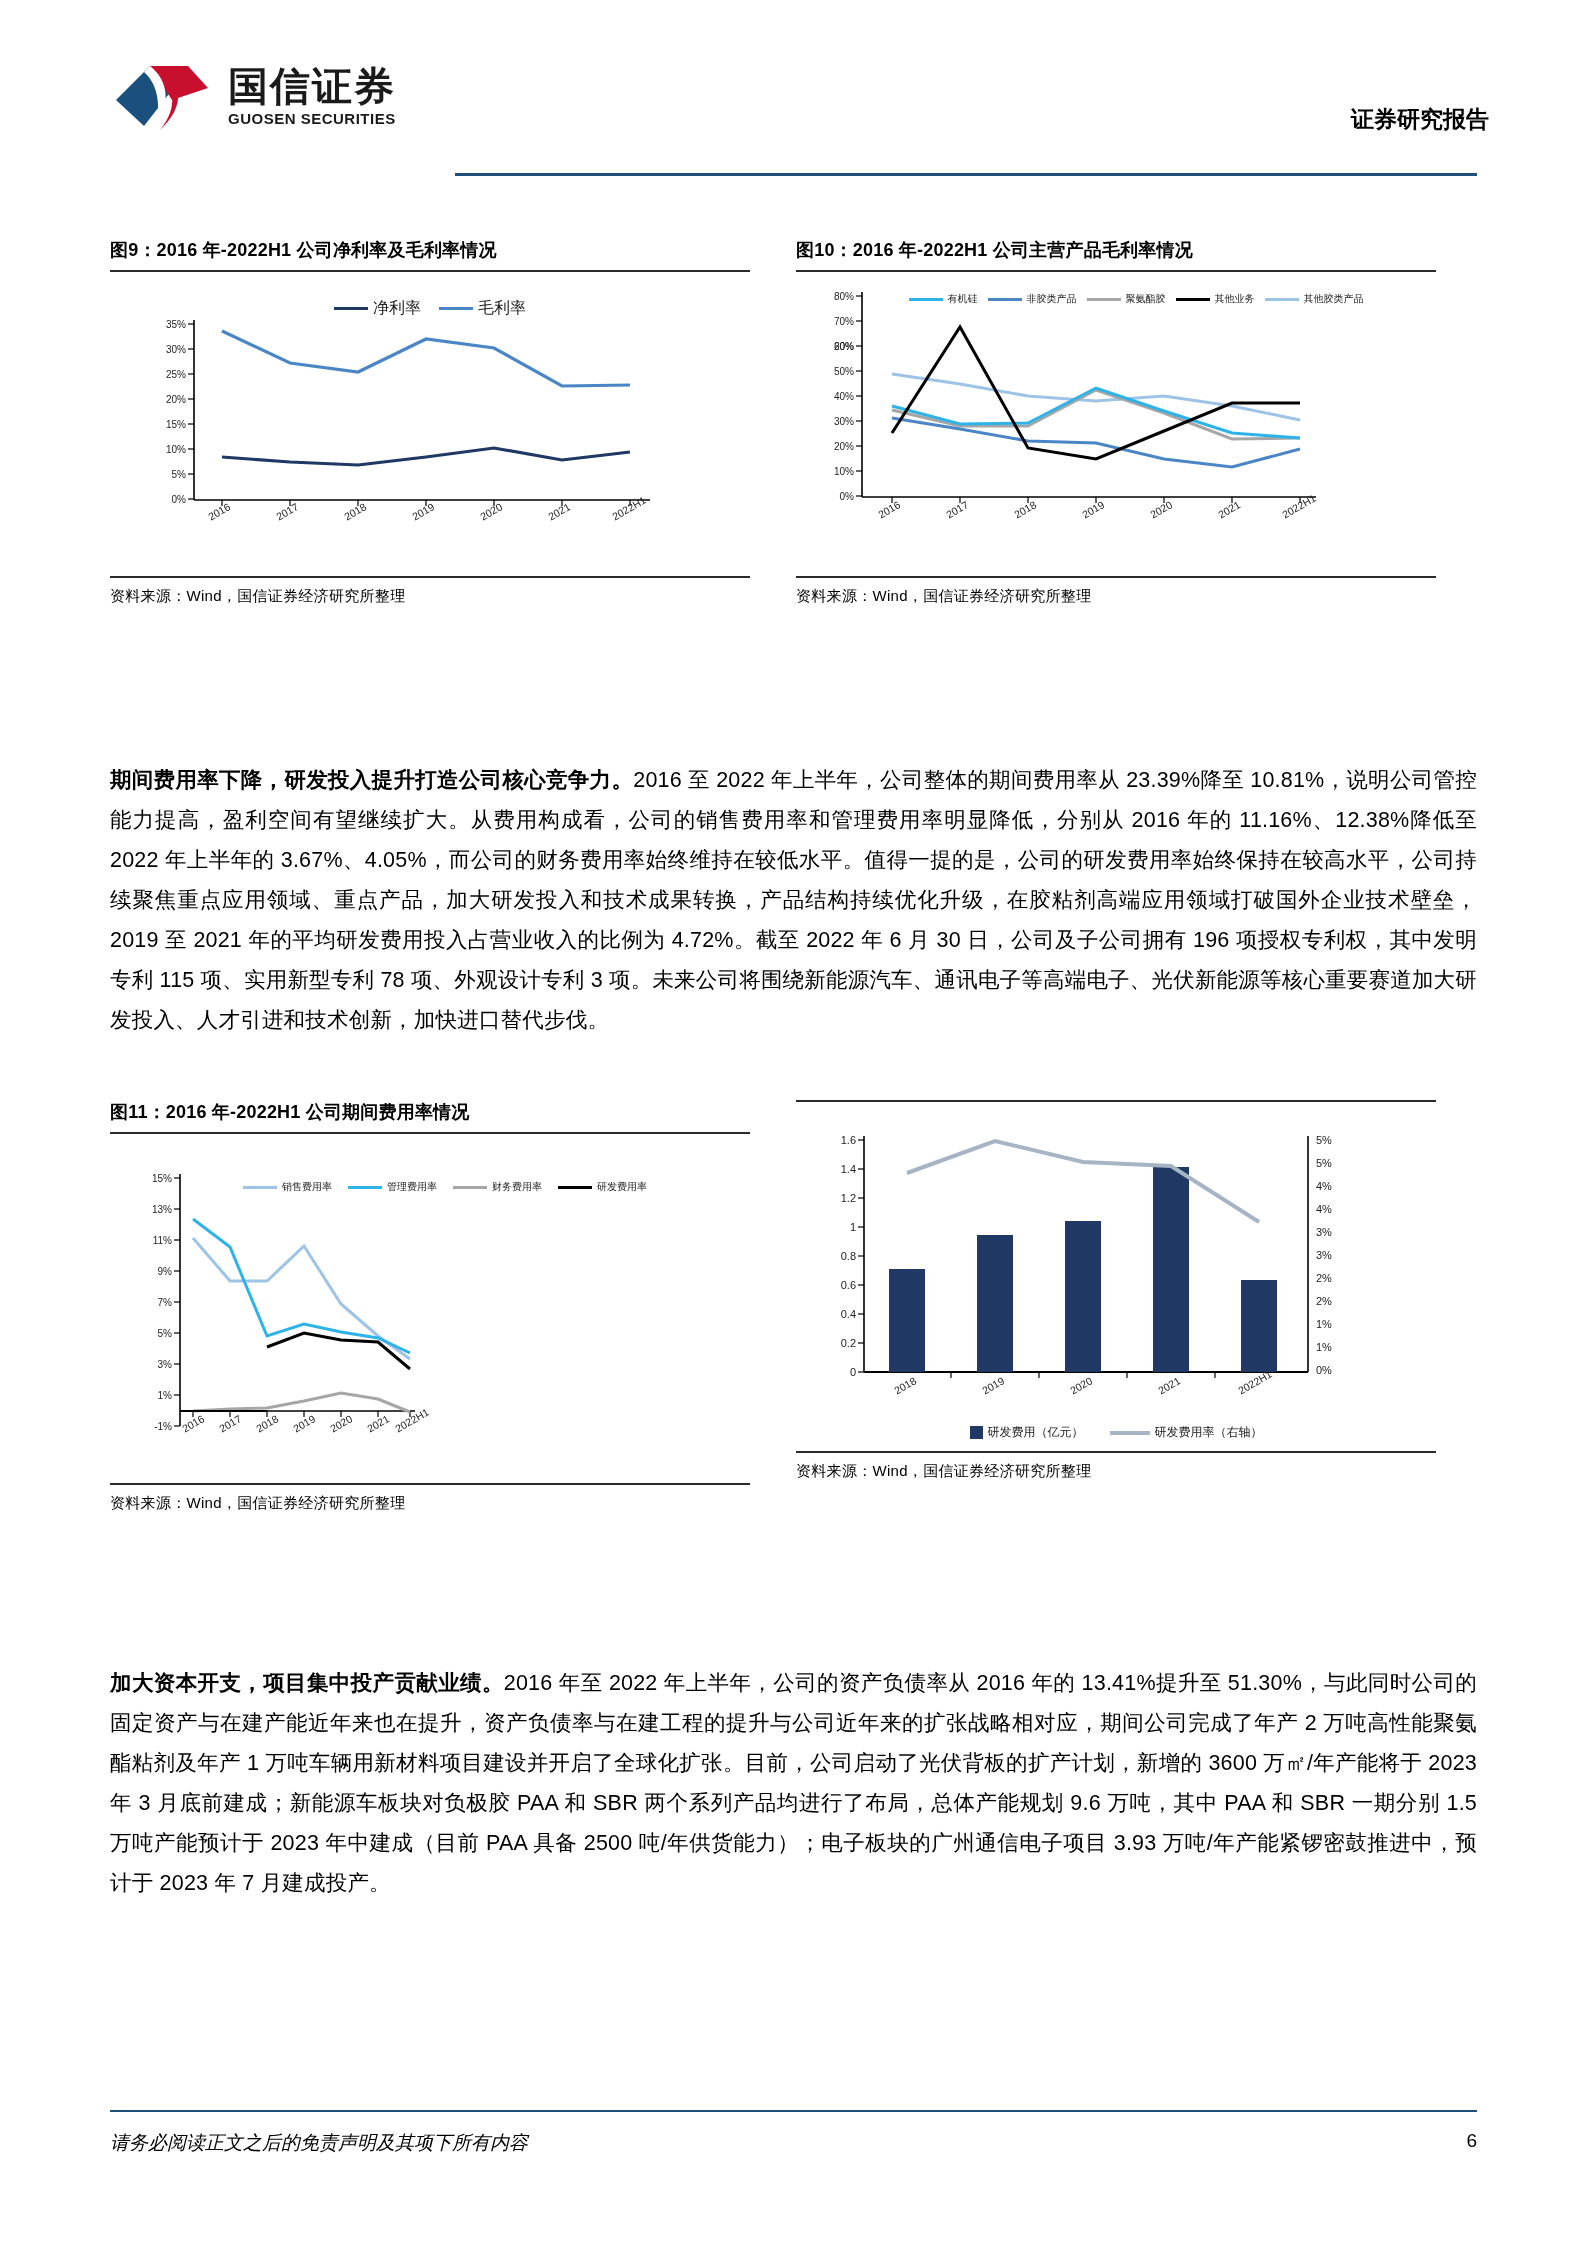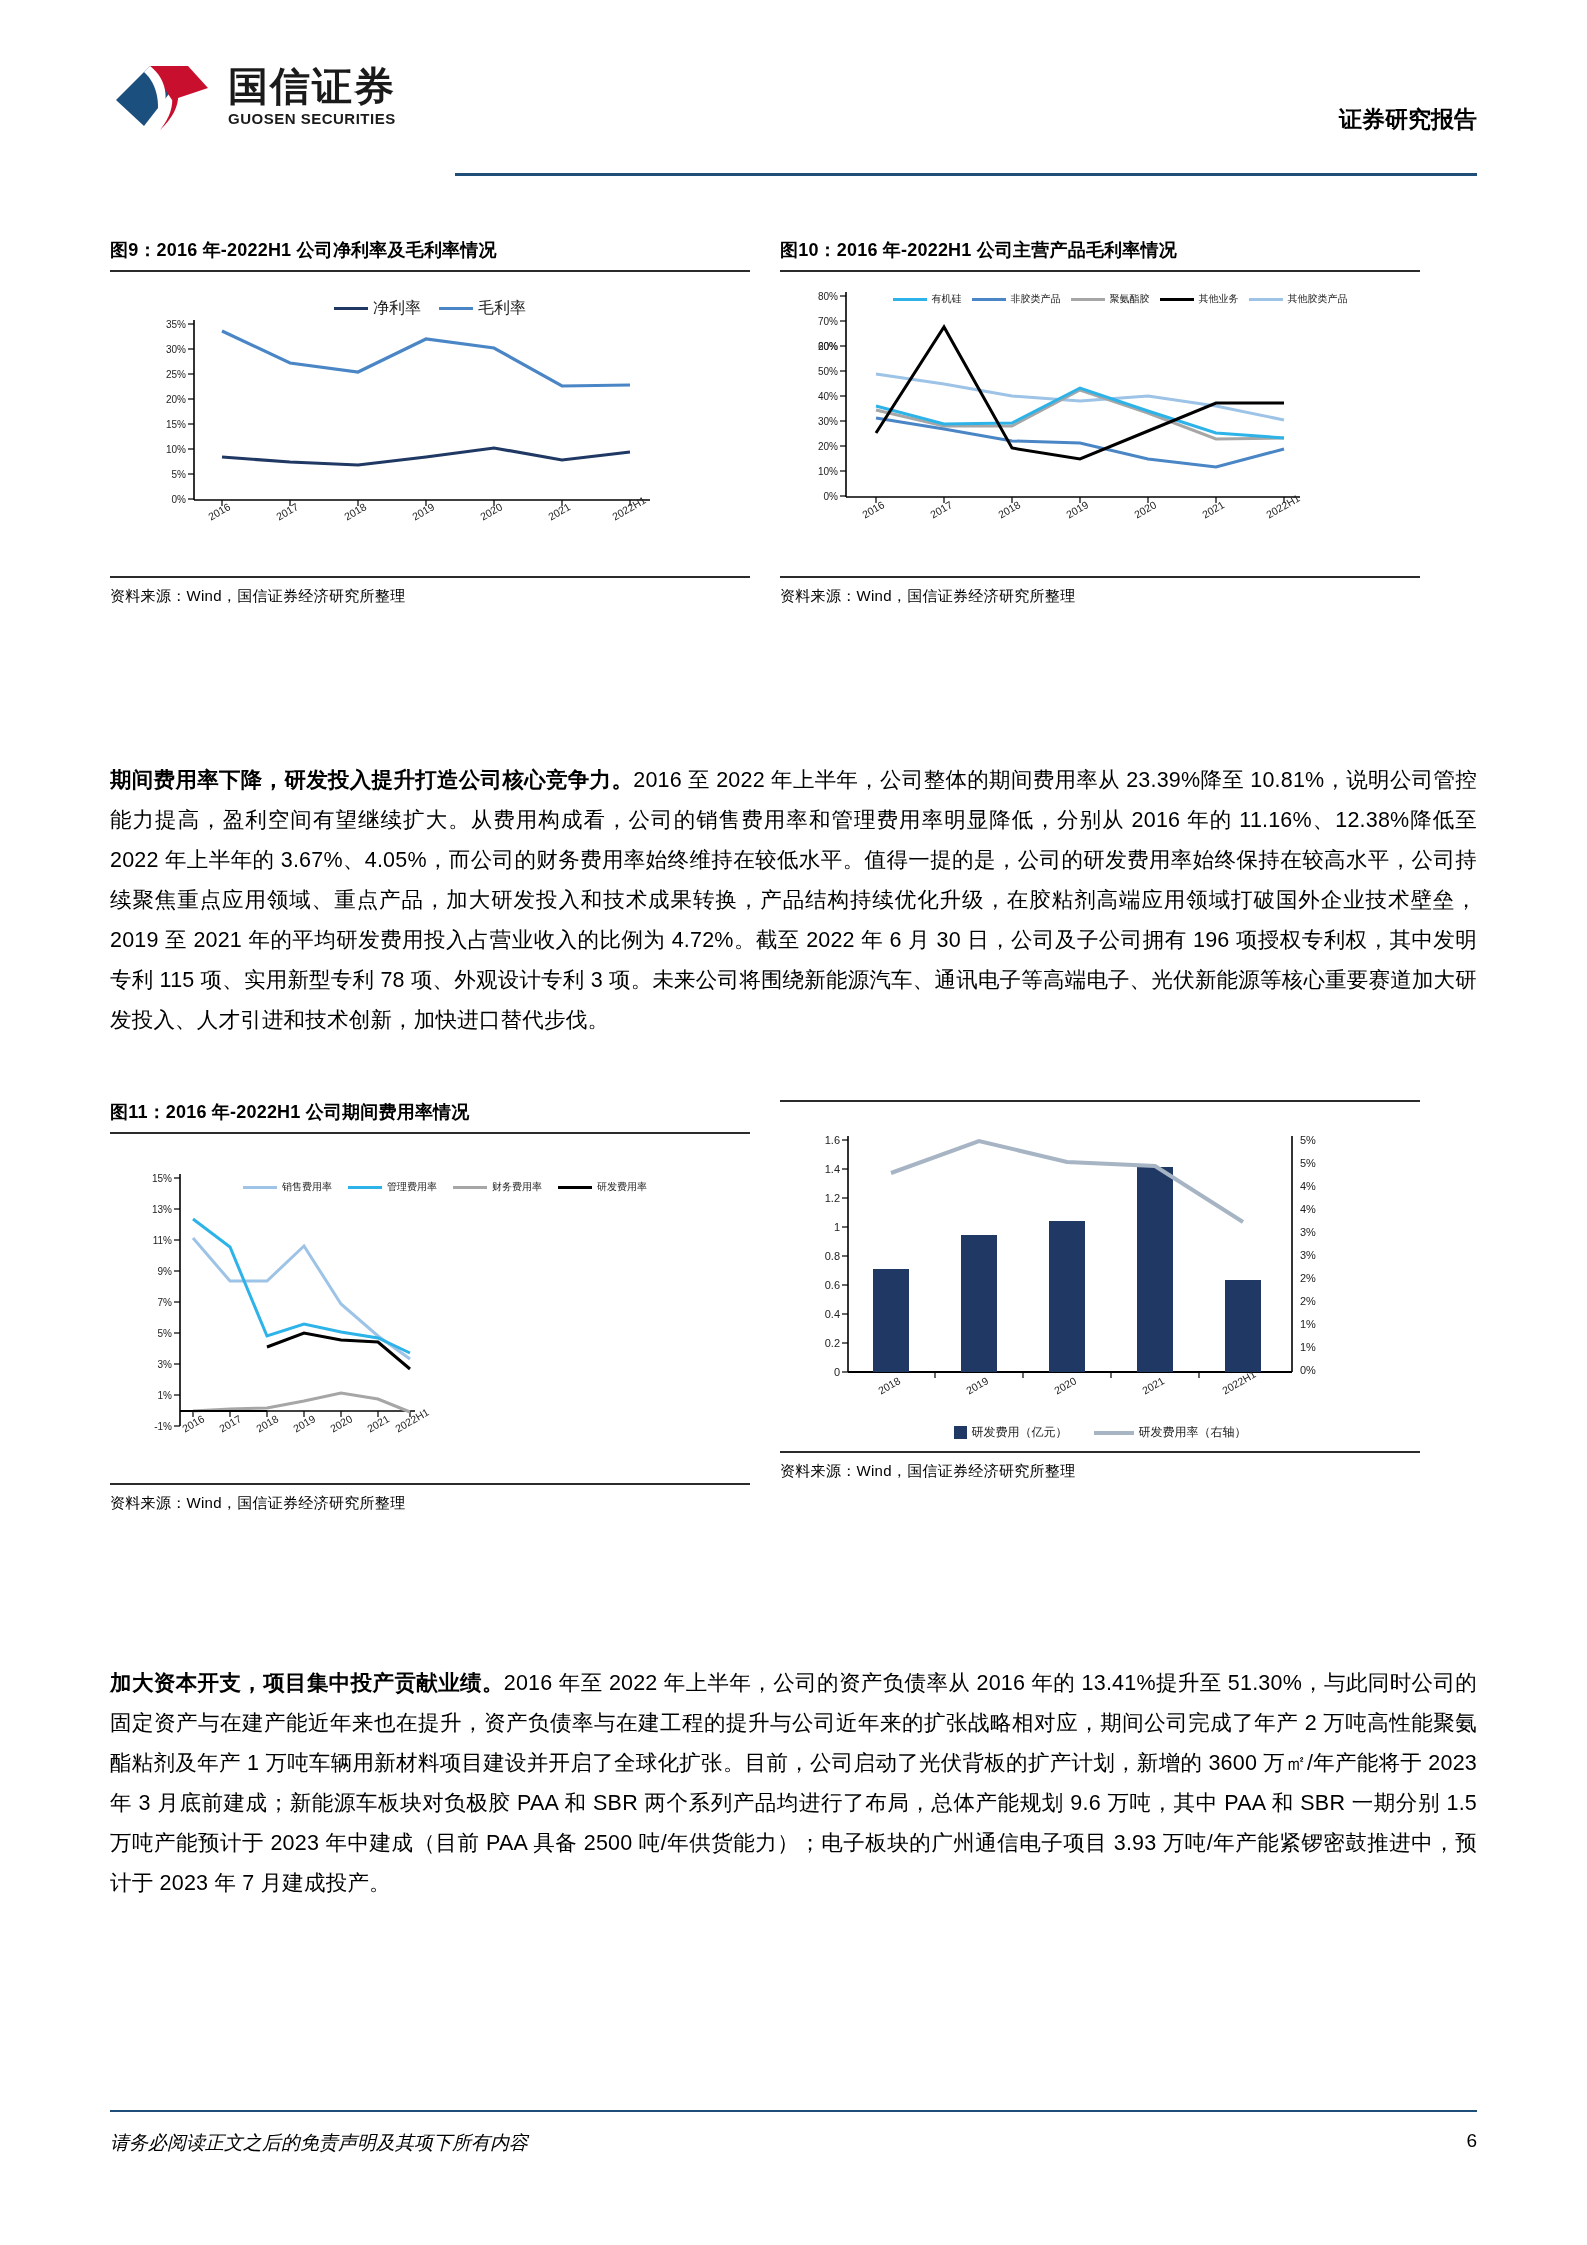--- a/index.html
+++ b/index.html
@@ -15,30 +15,30 @@
   .page { position:absolute; inset:0; padding: 0; }
 
   
   .header { position:absolute; left:0; right:0; top:60px; height:110px; }
   .logo-wrap { position:absolute; left:110px; top:0px; display:flex; align-items:center; gap:14px; }
   .logo-mark { width:104px; height:72px; position:relative; }
   .logo-text-cn { font-size:40px; font-weight:bold; letter-spacing:2px; color:#1a1a1a; line-height:1; font-family:"Liberation Sans", sans-serif; }
   .logo-text-en { font-size:15px; font-weight:bold; letter-spacing:0.5px; color:#1a1a1a; margin-top:4px; }
   .logo-texts { display:flex; flex-direction:column; }
   .header-right {
-    position:absolute; right:110px; top:44px;
+    position:absolute; right:98px; top:44px;
     font-size:23px; font-weight:bold; color:#000;
   }
   .header-rule {
     position:absolute; left:455px; right:110px; top:113px;
     height:3px; background:#1f4e79;
   }
 
   
-  .fig-row { position:absolute; display:flex; gap:30px; left:110px; right:110px; }
+  .fig-row { position:absolute; display:flex; gap:46px; left:110px; right:110px; }
   .fig {
     width:640px;
     display:flex; flex-direction:column;
   }
   .fig-title {
     font-size:18px; font-weight:bold; color:#000;
     padding-bottom:8px;
     letter-spacing:0.2px;
   }
   .fig-title-rule { border-top:2px solid #2b2b2b; }

